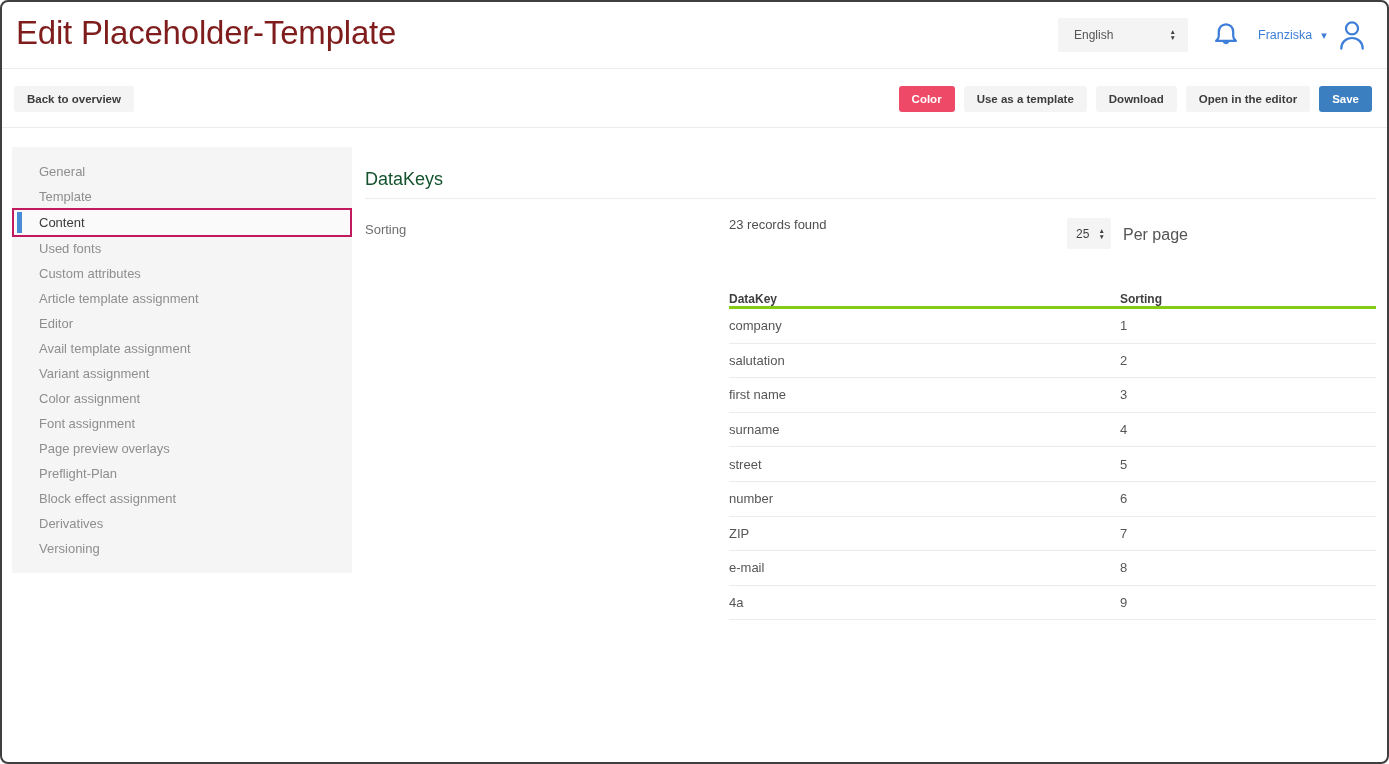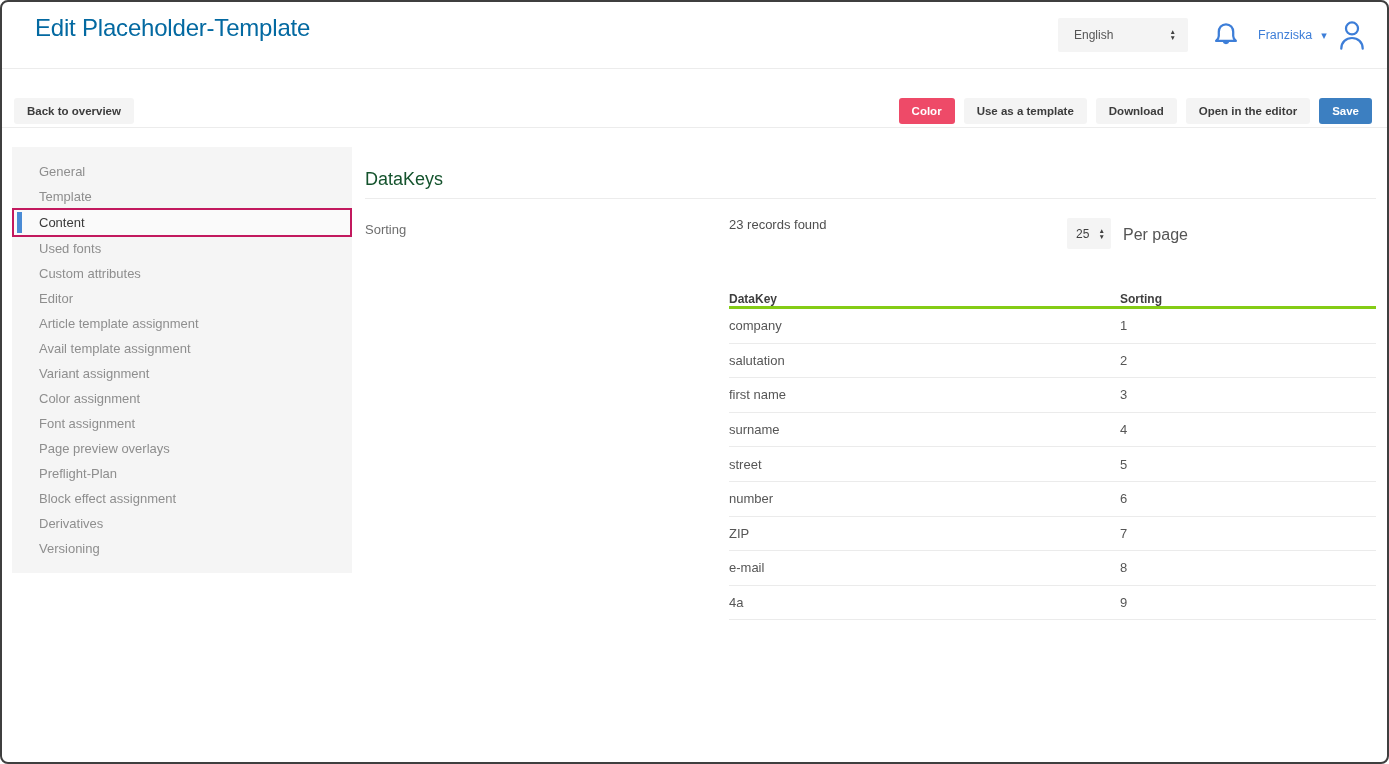--- a/index.html
+++ b/index.html
@@ -12,23 +12,22 @@
     position: relative;
     width: 1389px; height: 764px;
     border: 2px solid #3f3f3f;
     border-radius: 8px;
     background: #ffffff;
     overflow: hidden;
   }
   
   .page-title {
     position: absolute; left: 14px; top: 12px;
-    font-size: 24px; font-weight: 400; color: #0369a1;
+    font-size: 33px; font-weight: 400; color: #7f1d1d;
     letter-spacing: -0.2px;
-    margin-left: 19px;
   }
   .lang-select {
     position: absolute; left: 1056px; top: 16px;
     width: 130px; height: 34px;
     background: #f4f4f4; border-radius: 2px;
     display: flex; align-items: center;
     padding: 0 12px 0 16px;
     font-size: 12px; color: #555; cursor: pointer;
   }
   .select-arrows {
@@ -46,21 +45,20 @@
   .user-name { color: #3d7ed8; font-size: 12.5px; font-weight: 500; }
   .caret { color: #3d7ed8; font-size: 11px; line-height: 11px; }
   .hdiv { position: absolute; left: 0; right: 0; height: 1px; background: #ececec; }
   
   .btn {
     height: 26px; border-radius: 3px;
     display: inline-flex; align-items: center;
     padding: 0 13px; font-size: 11.5px; font-weight: 600;
     cursor: pointer; white-space: nowrap; border: none;
     font-family: "Liberation Sans", sans-serif;
-    margin-top: 12px;
   }
   .btn-gray { background: #f4f4f4; color: #3c3c3c; }
   .btn-red  { background: #ee4a68; color: #ffffff; }
   .btn-blue { background: #3c7fc1; color: #ffffff; }
   .back-btn { position: absolute; left: 12px; top: 84px; }
   .toolbar-right {
     position: absolute; right: 15px; top: 84px;
     display: flex; gap: 9px;
   }
   
@@ -163,22 +161,22 @@
 
   <div class="sidebar">
     <div class="side-item">General</div>
     <div class="side-item">Template</div>
     <div class="side-item-active">
       <span class="active-bar"></span>
       <span>Content</span>
     </div>
     <div class="side-item">Used fonts</div>
     <div class="side-item">Custom attributes</div>
+    <div class="side-item">Article template assignment</div>
     <div class="side-item">Editor</div>
-    <div class="side-item">Article template assignment</div>
     <div class="side-item">Avail template assignment</div>
     <div class="side-item">Variant assignment</div>
     <div class="side-item">Color assignment</div>
     <div class="side-item">Font assignment</div>
     <div class="side-item">Page preview overlays</div>
     <div class="side-item">Preflight-Plan</div>
     <div class="side-item">Block effect assignment</div>
     <div class="side-item">Derivatives</div>
     <div class="side-item">Versioning</div>
   </div>

